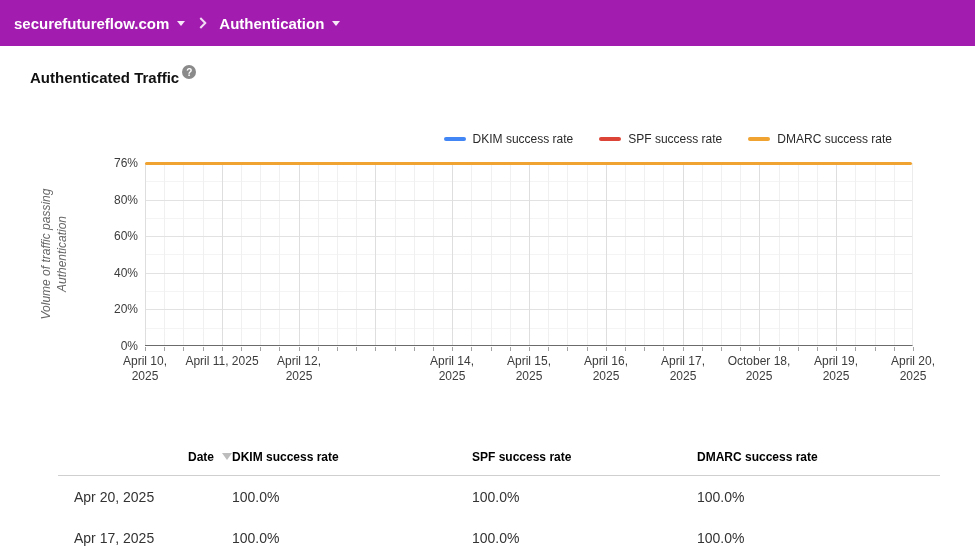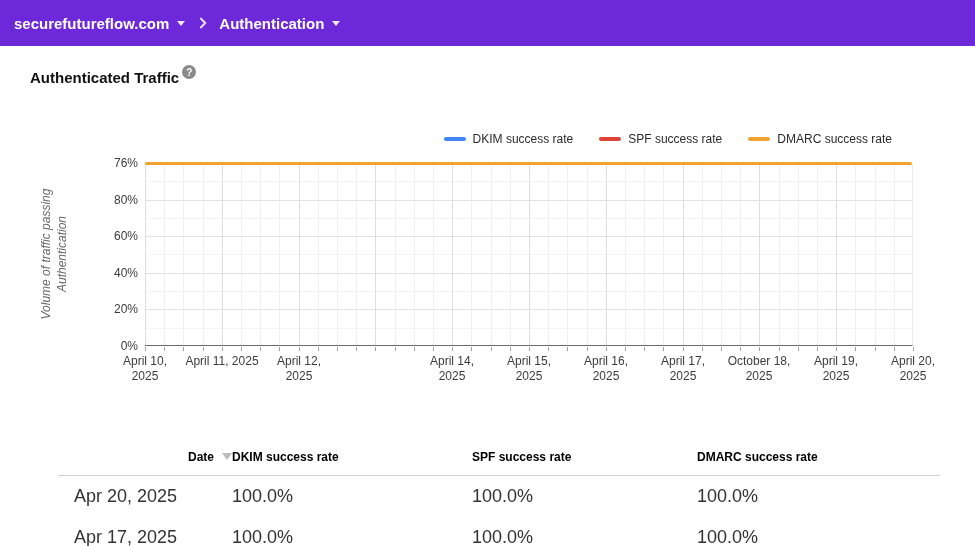--- a/index.html
+++ b/index.html
@@ -7,21 +7,21 @@
   body {
     position: relative;
     overflow: hidden;
     background: #ffffff;
     font-family: "Liberation Sans", sans-serif;
   }
 
   
   .topnav {
     position: absolute; top: 0; left: 0; width: 975px; height: 46px;
-    background: #6d28d9;
+    background: #a21caf;
     display: flex; align-items: center;
     padding: 0 14px;
     color: #ffffff;
   }
   .nav-btn {
     display: flex; align-items: center; gap: 8px;
     font-size: 15px; font-weight: 600; color: #ffffff;
     cursor: pointer; background: none; border: none;
     font-family: "Liberation Sans", sans-serif;
   }
@@ -102,21 +102,21 @@
   .data-table { position: absolute; left: 58px; top: 384px; width: 882px; }
   .trow {
     display: grid;
     grid-template-columns: 174px 240px 225px 1fr;
     align-items: center;
   }
   .trow .cell:first-child { padding-left: 16px; justify-content: flex-end; }
   .thead-row { height: 38px; border-bottom: 1px solid #cfcfcf; }
   .thead-row .cell { font-size: 12px; font-weight: bold; color: #000000; display: flex; align-items: center; }
   .body-row { height: 41px; }
-  .body-row .cell { font-size: 18px; color: #333333; }
+  .body-row .cell { font-size: 14px; color: #333333; }
   .sort-icon {
     width: 0; height: 0; display: inline-block;
     border-left: 5px solid transparent;
     border-right: 5px solid transparent;
     border-top: 7px solid #bdbdbd;
     margin-left: 8px;
   }
 </style>
 </head>
 <body>

